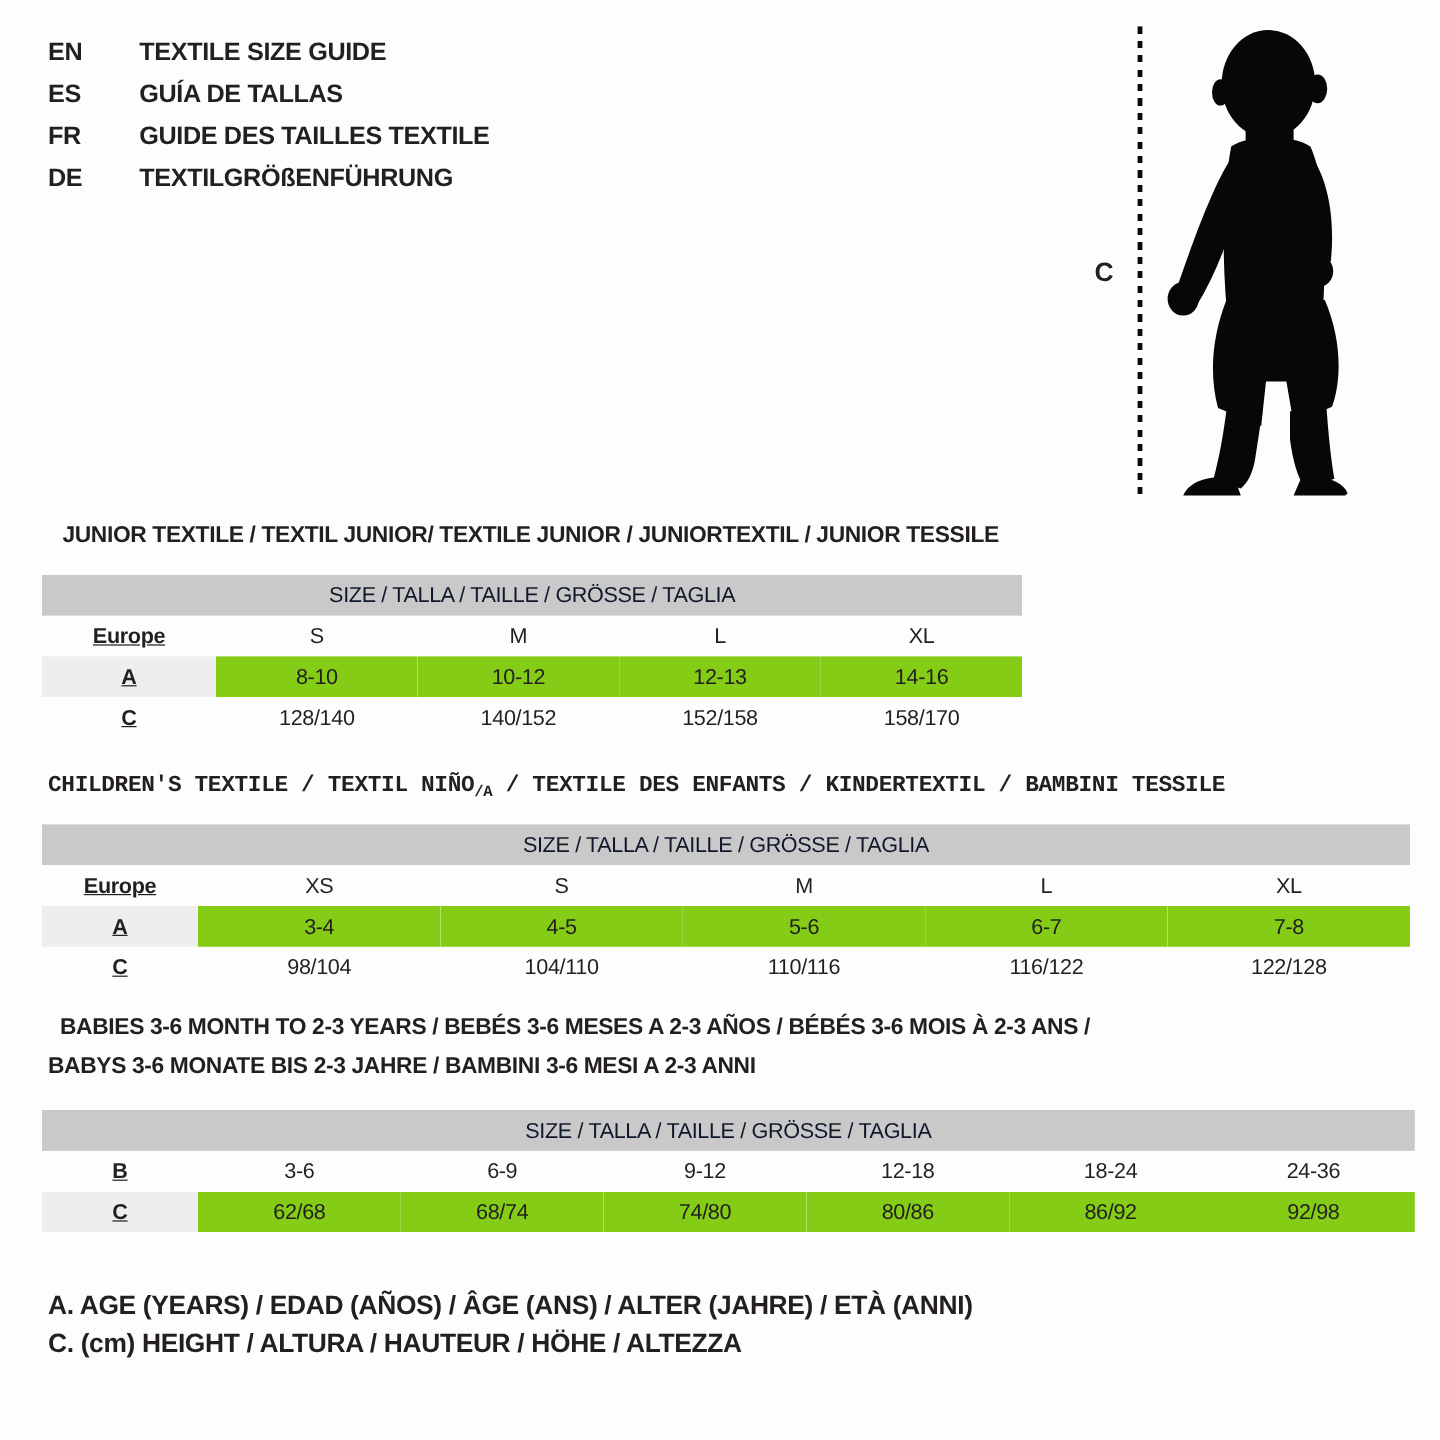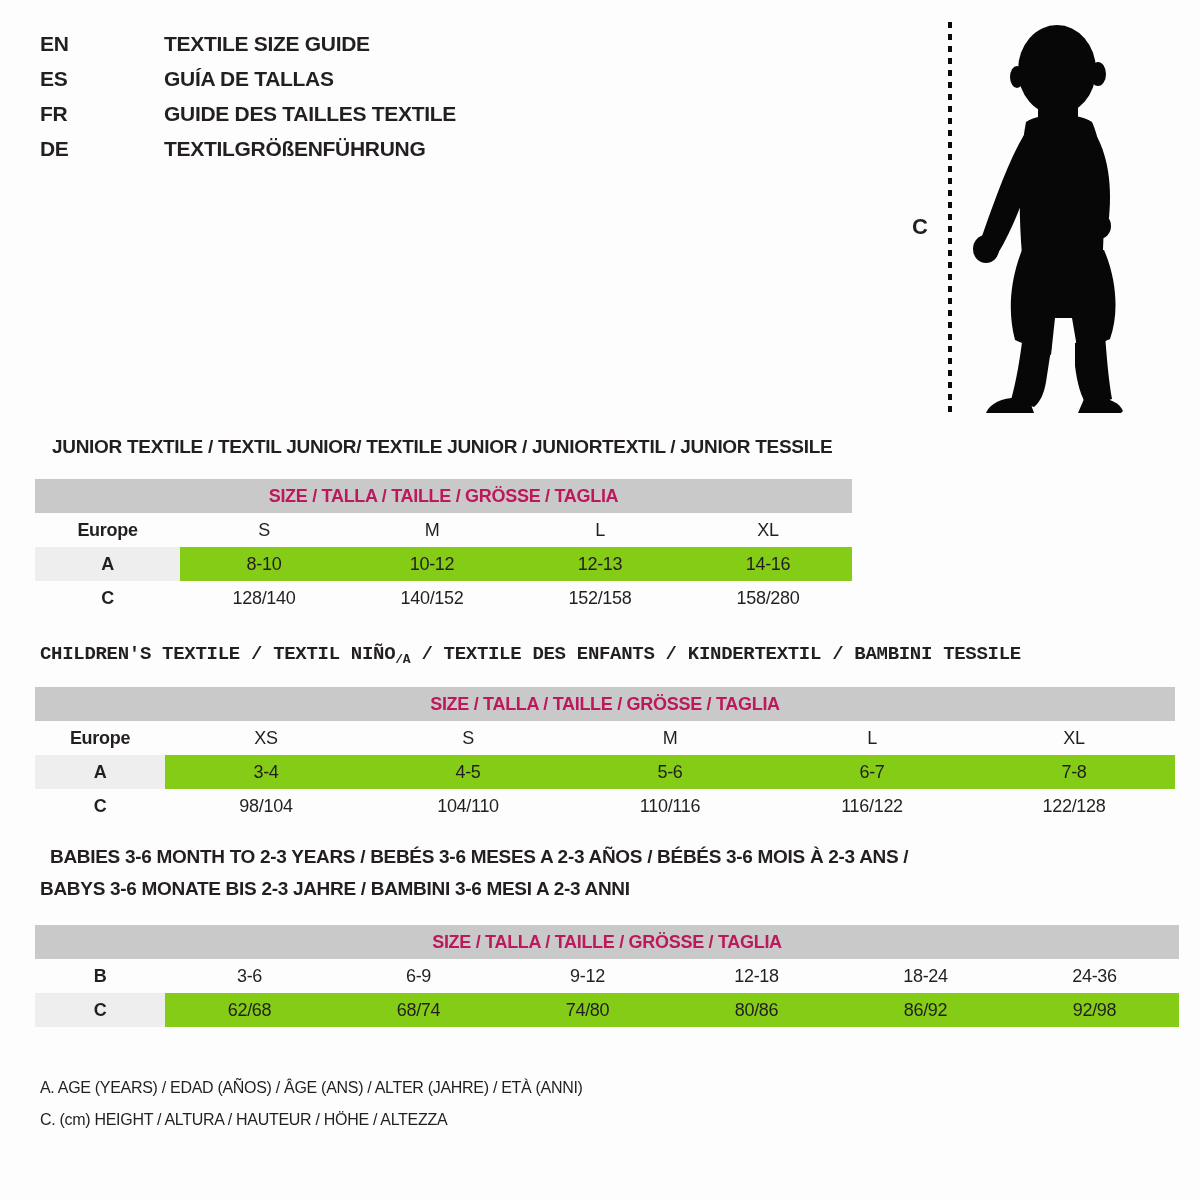--- a/index.html
+++ b/index.html
@@ -5,21 +5,21 @@
   html,body{margin:0;padding:0;}
   body{
     width:1200px;height:1200px;position:relative;background:#fdfdfd;
     font-family:"Liberation Sans",sans-serif;color:#231f20;
     letter-spacing:-0.3px;overflow:hidden;
   }
   .abs{position:absolute;}
 
   
   .langs{left:40px;top:26px;}
-  .lang-row{display:flex;height:35px;align-items:center;font-weight:bold;font-size:21px;gap:48px;}
+  .lang-row{display:flex;height:35px;align-items:center;font-weight:bold;font-size:21px;}
   .lang-code{width:76px;flex:0 0 76px;}
 
   
   .measure-label{left:912px;top:214px;font-weight:bold;font-size:22px;}
   .dash-line{
     left:948px;top:22px;width:4px;height:394px;
     background:repeating-linear-gradient(to bottom,#0a0a0a 0 6px,transparent 6px 12px);
   }
   .baby-svg{left:960px;top:22px;}
 
@@ -27,38 +27,38 @@
   .section-heading{font-size:19px;font-weight:bold;white-space:nowrap;}
   .sub-a{font-size:13px;vertical-align:-4px;}
 
   
   table.size-table{border-collapse:collapse;table-layout:fixed;}
   table.size-table td{
     height:34px;font-size:18px;text-align:center;vertical-align:middle;
     padding:0;overflow:hidden;white-space:nowrap;
   }
   td.bar{
-    background:#c9c9c9;color:#be185d;font-weight:bold;font-size:19px;
+    background:#c9c9c9;color:#0f172a;font-weight:normal;font-size:19px;
     text-align:left;padding-left:8px;height:29px;
   }
-  td.row-label{text-align:left;padding-left:6px;font-weight:bold;}
+  td.row-label{text-align:left;padding-left:6px;font-weight:bold;text-decoration:underline;}
   tr.shaded td{background:#84cc16;}
   tr.shaded td.row-label{background:#eeeeee;}
 
   .junior-heading{left:52px;top:436px;}
   .junior-table{left:35px;top:479px;}
   .children-heading{left:40px;top:643px;font-family:Liberation Mono, monospace;}
   .children-table{left:35px;top:687px;}
   .babies-heading-1{left:40px;top:846px;margin-left:10px;}
   .babies-heading-2{left:40px;top:878px;}
   .babies-table{left:35px;top:925px;}
 
   
   .legend{left:40px;top:1072px;}
-  .legend-line{font-size:16px;font-weight:normal;height:32px;line-height:32px;white-space:nowrap;}
+  .legend-line{font-size:22px;font-weight:bold;height:32px;line-height:32px;white-space:nowrap;}
 </style>
 </head>
 <body>
 
 <div class="abs langs">
   <div class="lang-row">
     <span class="lang-code">EN</span>
     <span class="lang-title">TEXTILE SIZE GUIDE</span>
   </div>
   <div class="lang-row">
@@ -121,21 +121,21 @@
     <td>8-10</td>
     <td>10-12</td>
     <td>12-13</td>
     <td>14-16</td>
   </tr>
   <tr>
     <td class="row-label">C</td>
     <td>128/140</td>
     <td>140/152</td>
     <td>152/158</td>
-    <td>158/280</td>
+    <td>158/170</td>
   </tr>
 </tbody>
   </table>
 
 <div class="abs section-heading children-heading">
   <span>CHILDREN'S TEXTILE / TEXTIL NIÑO</span><span class="sub-a">/A</span><span> / TEXTILE DES ENFANTS / KINDERTEXTIL / BAMBINI TESSILE</span>
 </div>
 <table class="abs size-table children-table">
   <colgroup>
       <col style="width:130px">

